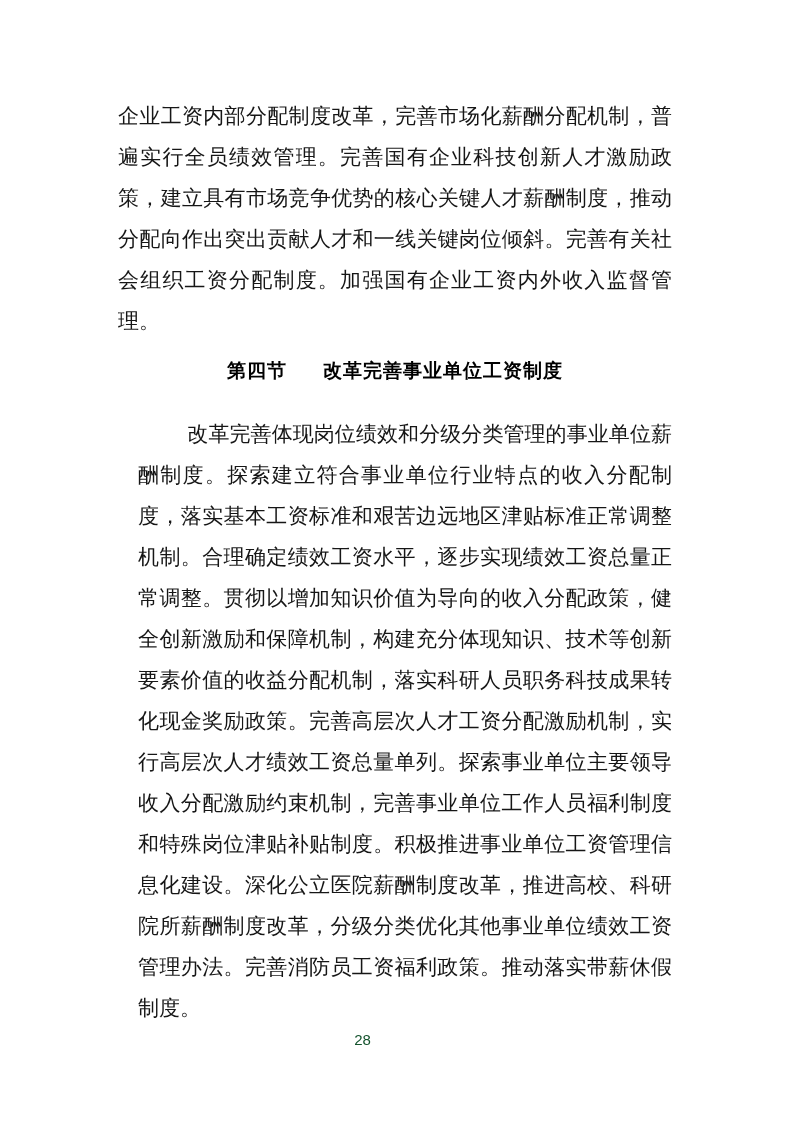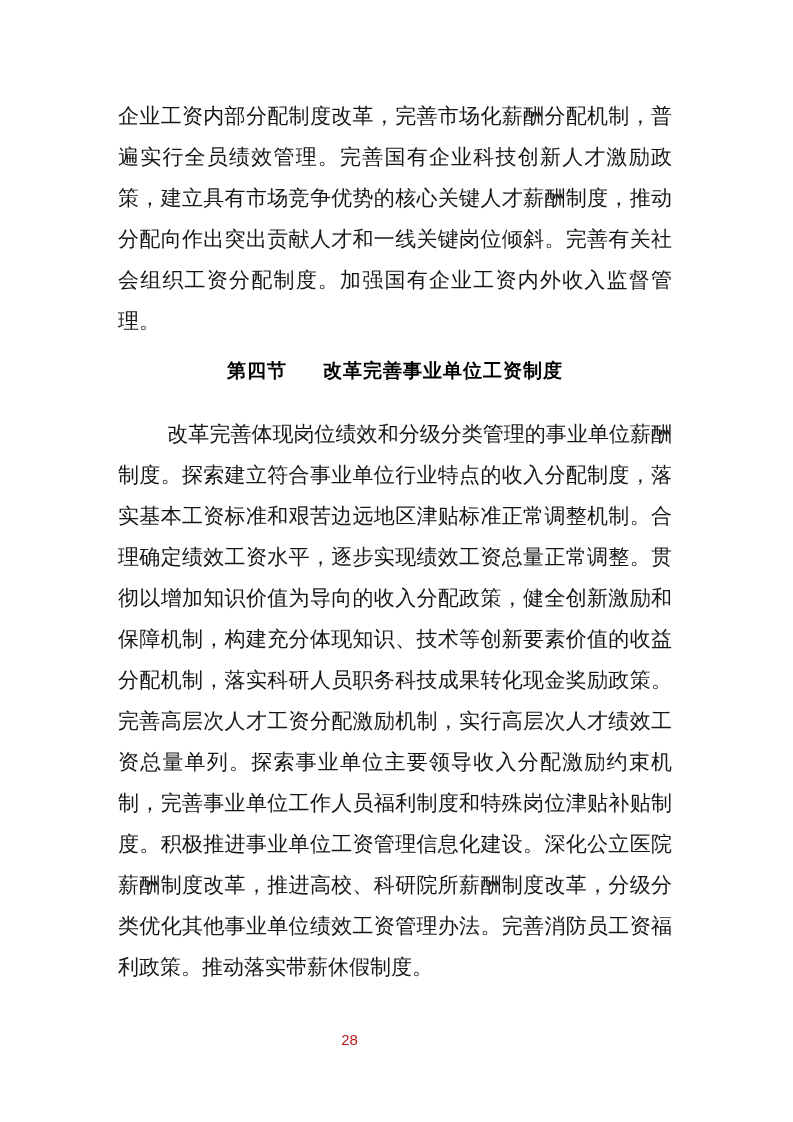--- a/index.html
+++ b/index.html
@@ -6,39 +6,41 @@
     margin: 0;
     padding: 0;
     background: #ffffff;
   }
   .page {
     position: relative;
     width: 699px;
     height: 1122px;
     background: #ffffff;
     overflow: hidden;
+    padding-left: 26px;
   }
   .content {
     position: absolute;
     left: 118px;
     top: 96px;
     width: 554px;
   }
   .body-text {
     font-family: "Liberation Serif", "DejaVu Serif", serif;
     font-size: 21px;
     line-height: 41px;
     text-align: justify;
     text-justify: inter-character;
     color: #161616;
     margin: 0;
     word-break: break-all;
   }
   .body-text.indented {
     text-indent: 2.35em;
+    margin-left: 20px;
   }
   .section-heading {
     font-family: "Liberation Sans", "DejaVu Sans", sans-serif;
     font-size: 19px;
     font-weight: 700;
     color: #000000;
     text-align: center;
     line-height: 41px;
     letter-spacing: 1px;
     margin: 8px 0 23px 0;
@@ -47,21 +49,21 @@
     margin-right: 36px;
   }
   .page-number {
     position: absolute;
     top: 1031px;
     left: 0;
     width: 100%;
     text-align: center;
     font-family: "Liberation Sans", "DejaVu Sans", sans-serif;
     font-size: 15px;
-    color: #b91c1c;
+    color: #14532d;
   }
 </style>
 </head>
 <body>
 
 <div class="page">
   <div class="content">
     <p class="body-text">企业工资内部分配制度改革，完善市场化薪酬分配机制，普遍实行全员绩效管理。完善国有企业科技创新人才激励政策，建立具有市场竞争优势的核心关键人才薪酬制度，推动分配向作出突出贡献人才和一线关键岗位倾斜。完善有关社会组织工资分配制度。加强国有企业工资内外收入监督管理。</p>
 
     <h2 class="section-heading">

